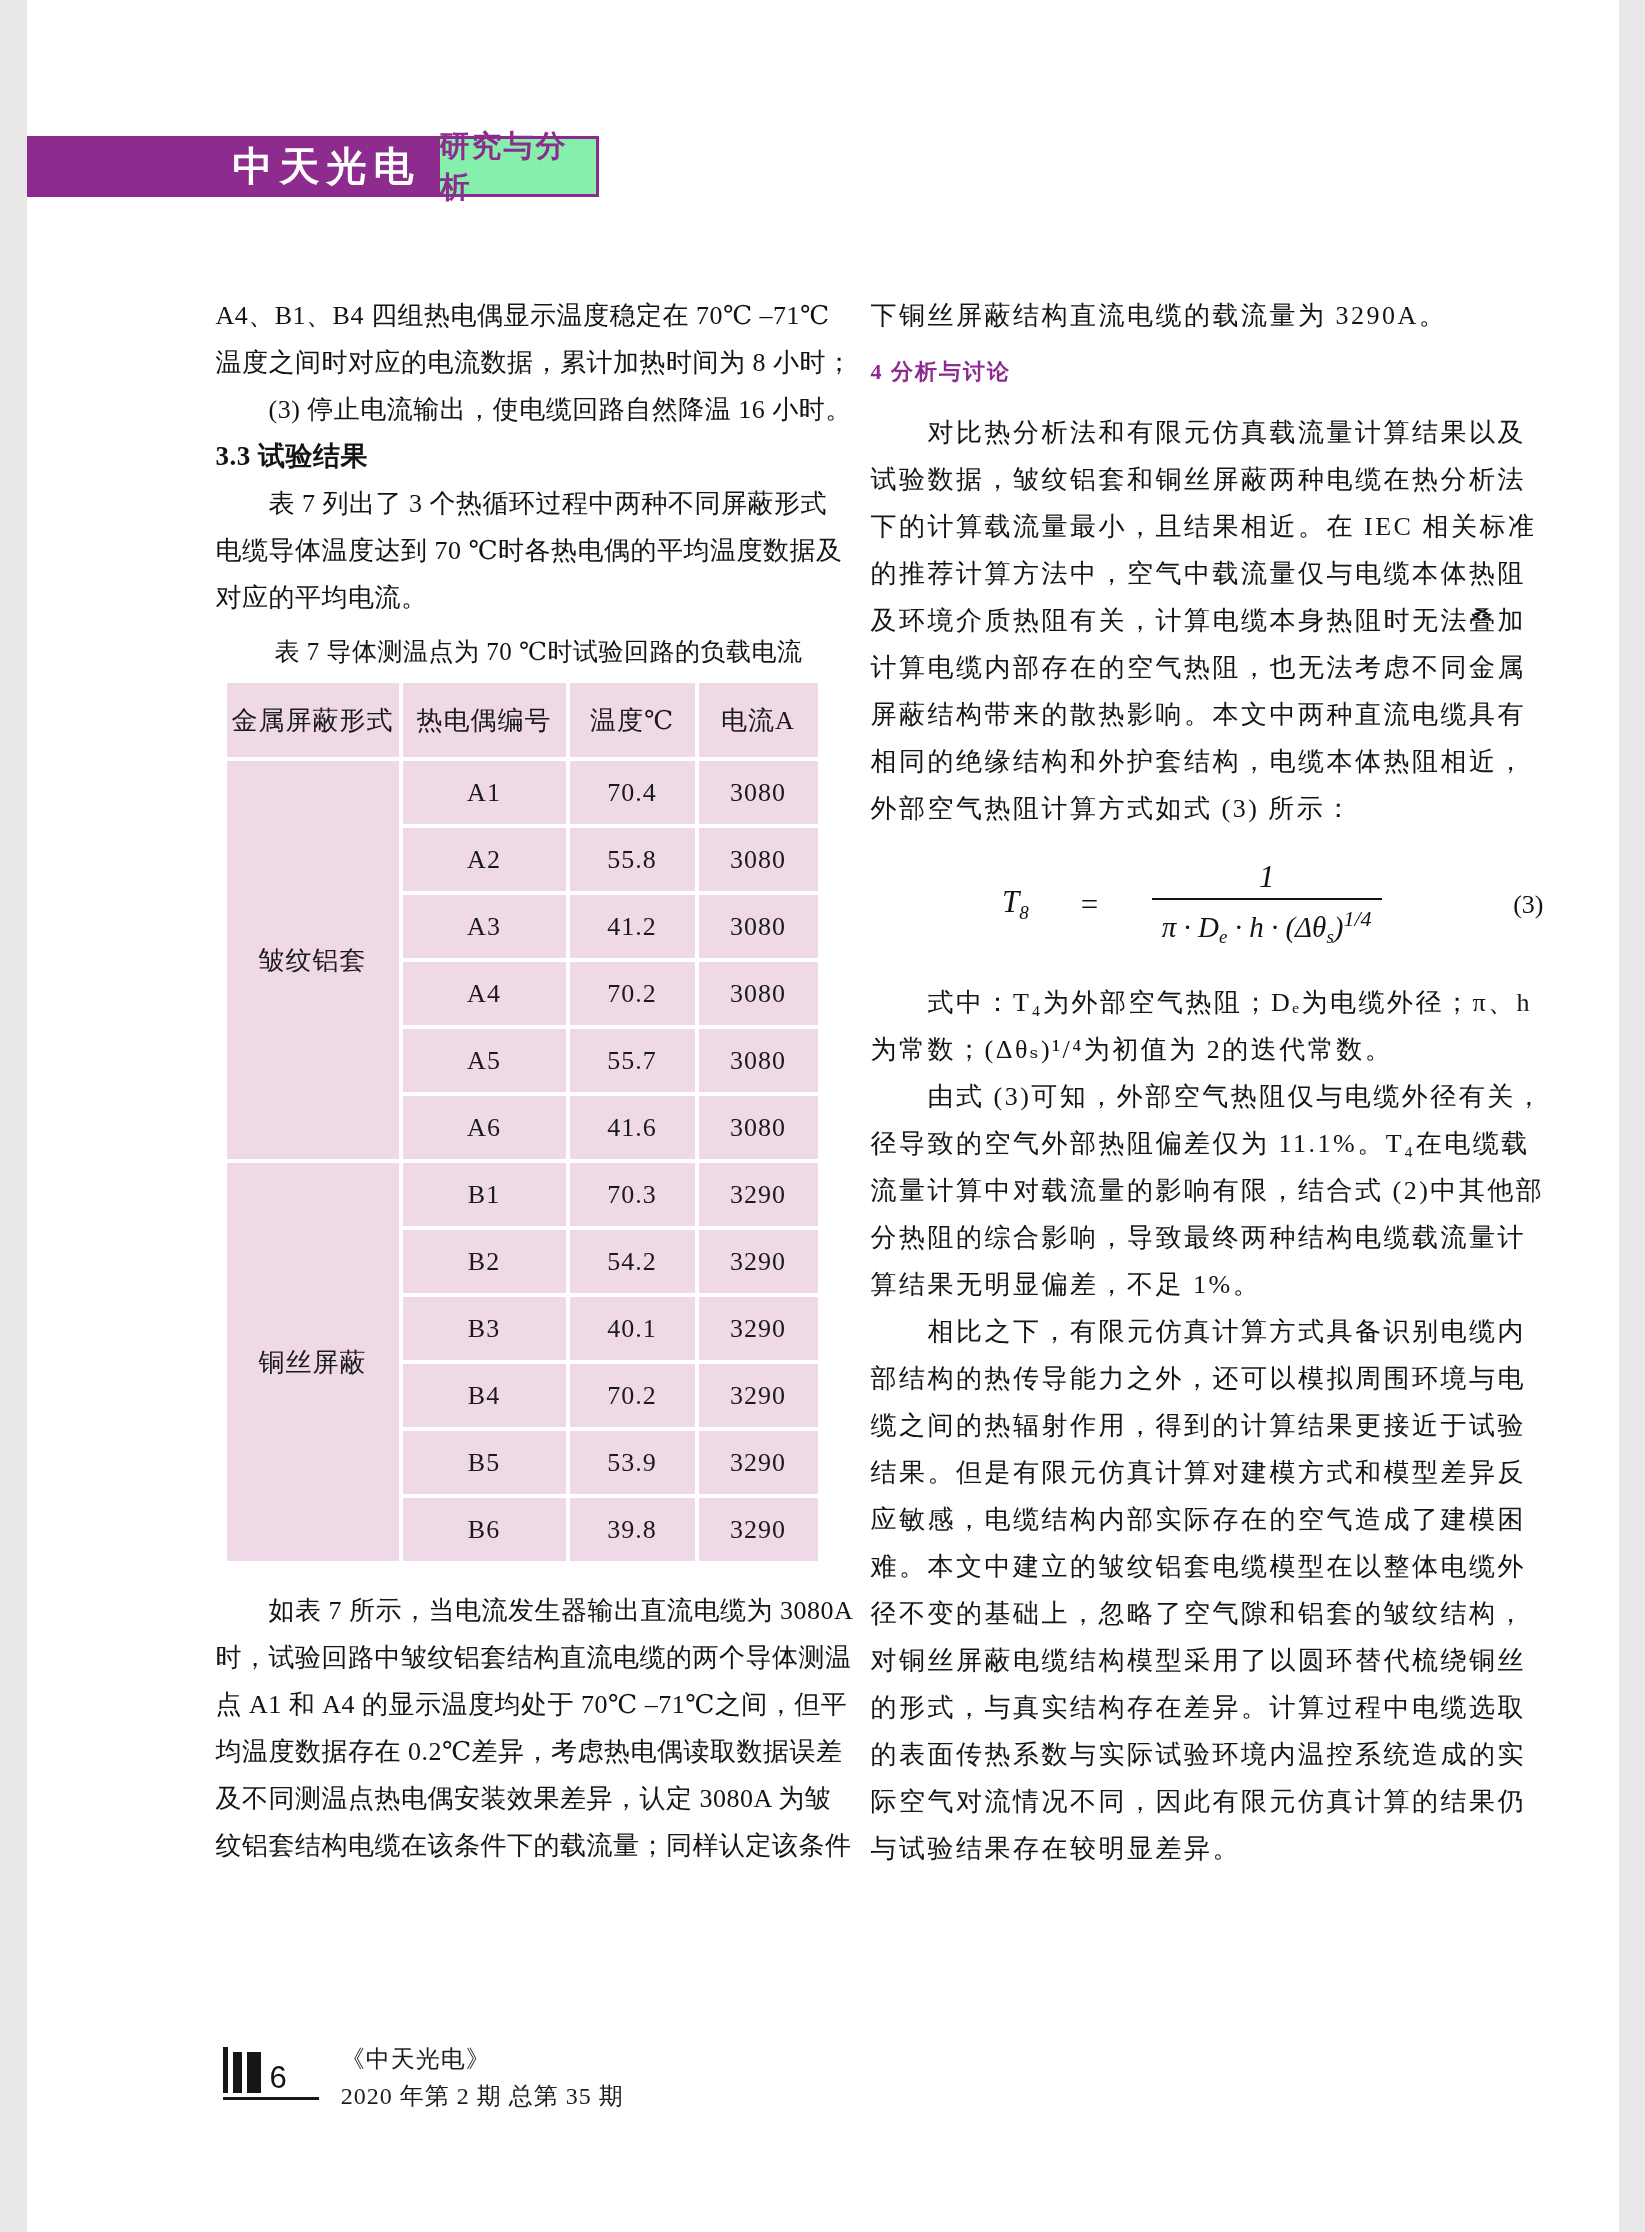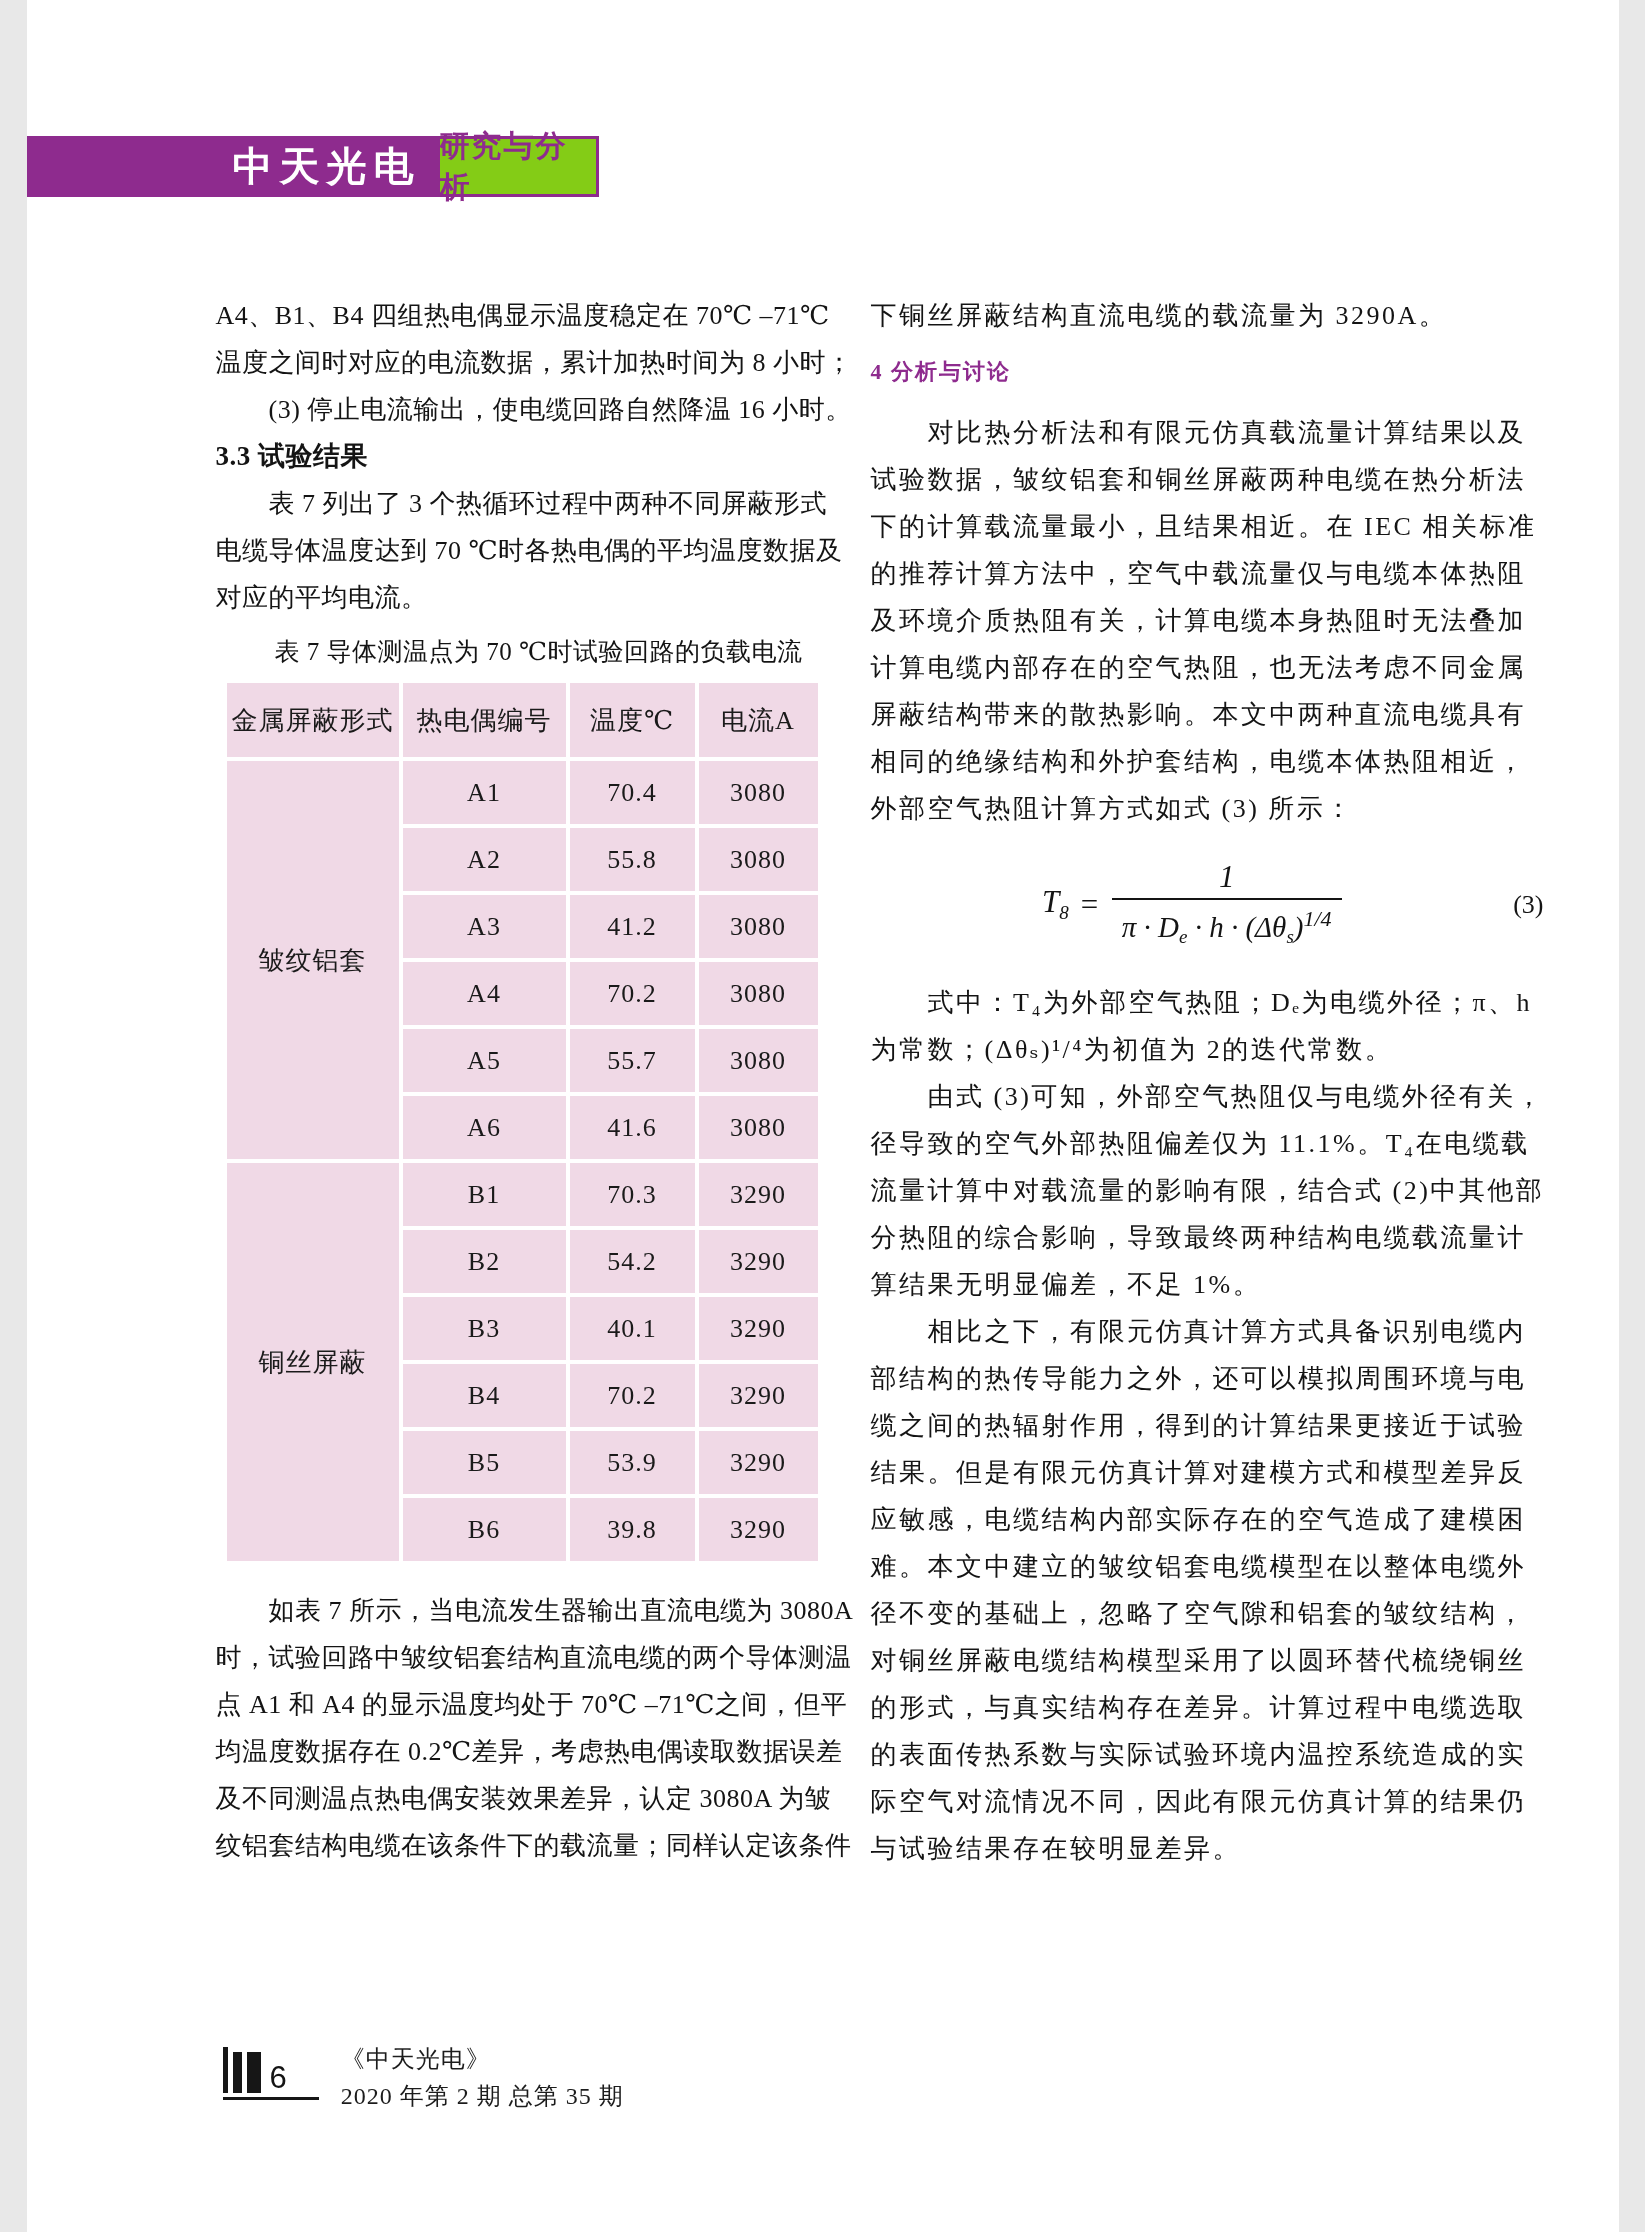--- a/index.html
+++ b/index.html
@@ -15,21 +15,21 @@
   .header-band { position:absolute; left:0; top:136px; height:61px; display:flex; }
   .brand-band {
     width:410px; height:100%; background:var(--purple);
     display:flex; align-items:center; justify-content:flex-end; padding-right:16px; box-sizing:border-box;
   }
   .brand-logo {
     color:#ffffff; font-weight:bold; font-size:40px; letter-spacing:7px;
     font-family:"Liberation Serif","DejaVu Serif",serif;
   }
   .section-badge {
-    width:162px; height:100%; box-sizing:border-box; background:#84cc16;
+    width:162px; height:100%; box-sizing:border-box; background:#86efac;
     border:3px solid var(--purple);
     display:flex; align-items:center; justify-content:center;
   }
   .section-badge span {
     color:var(--purple); font-size:30px; font-weight:600;
     font-family:"Liberation Sans","DejaVu Sans",sans-serif; letter-spacing:2px;
   }
 
   
   .col { position:absolute; top:292px; }
@@ -58,21 +58,21 @@
   .cable-table th { height:74px;margin-left:37px; }
   .cable-table td { height:63px; }
   .cable-table th:nth-child(1){ width:172px; }
   .cable-table th:nth-child(2){ width:163px; }
   .cable-table th:nth-child(3){ width:125px; }
   .cable-table th:nth-child(4){ width:119px; }
   .para-after-table { margin-top:22px; }
 
   
   .formula-row { display:flex; align-items:center; margin:14px 0 16px 0; min-height:117px; }
-  .formula { flex:1; display:flex; align-items:center; justify-content:center; font-style:italic; font-size:31px; }
+  .formula { flex:1; display:flex; align-items:center; justify-content:center; font-style:italic; font-size:31px;gap:40px; }
   .formula sub { font-size:19px; font-style:italic; }
   .formula sup { font-size:22px; font-style:italic; }
   .frac { display:inline-flex; flex-direction:column; align-items:center; margin-left:12px; }
   .frac .num { padding:0 10px 4px 10px; line-height:1.1; }
   .frac .den { border-top:2.5px solid #141414; padding:6px 10px 0 10px; line-height:1.2; font-size:29px; }
   .lhs { margin-right:10px; }
   .eq-number { font-size:26px; font-style:normal; }
 
   
   .footer { position:absolute; left:196px; top:2047px; display:flex; align-items:flex-start; }

